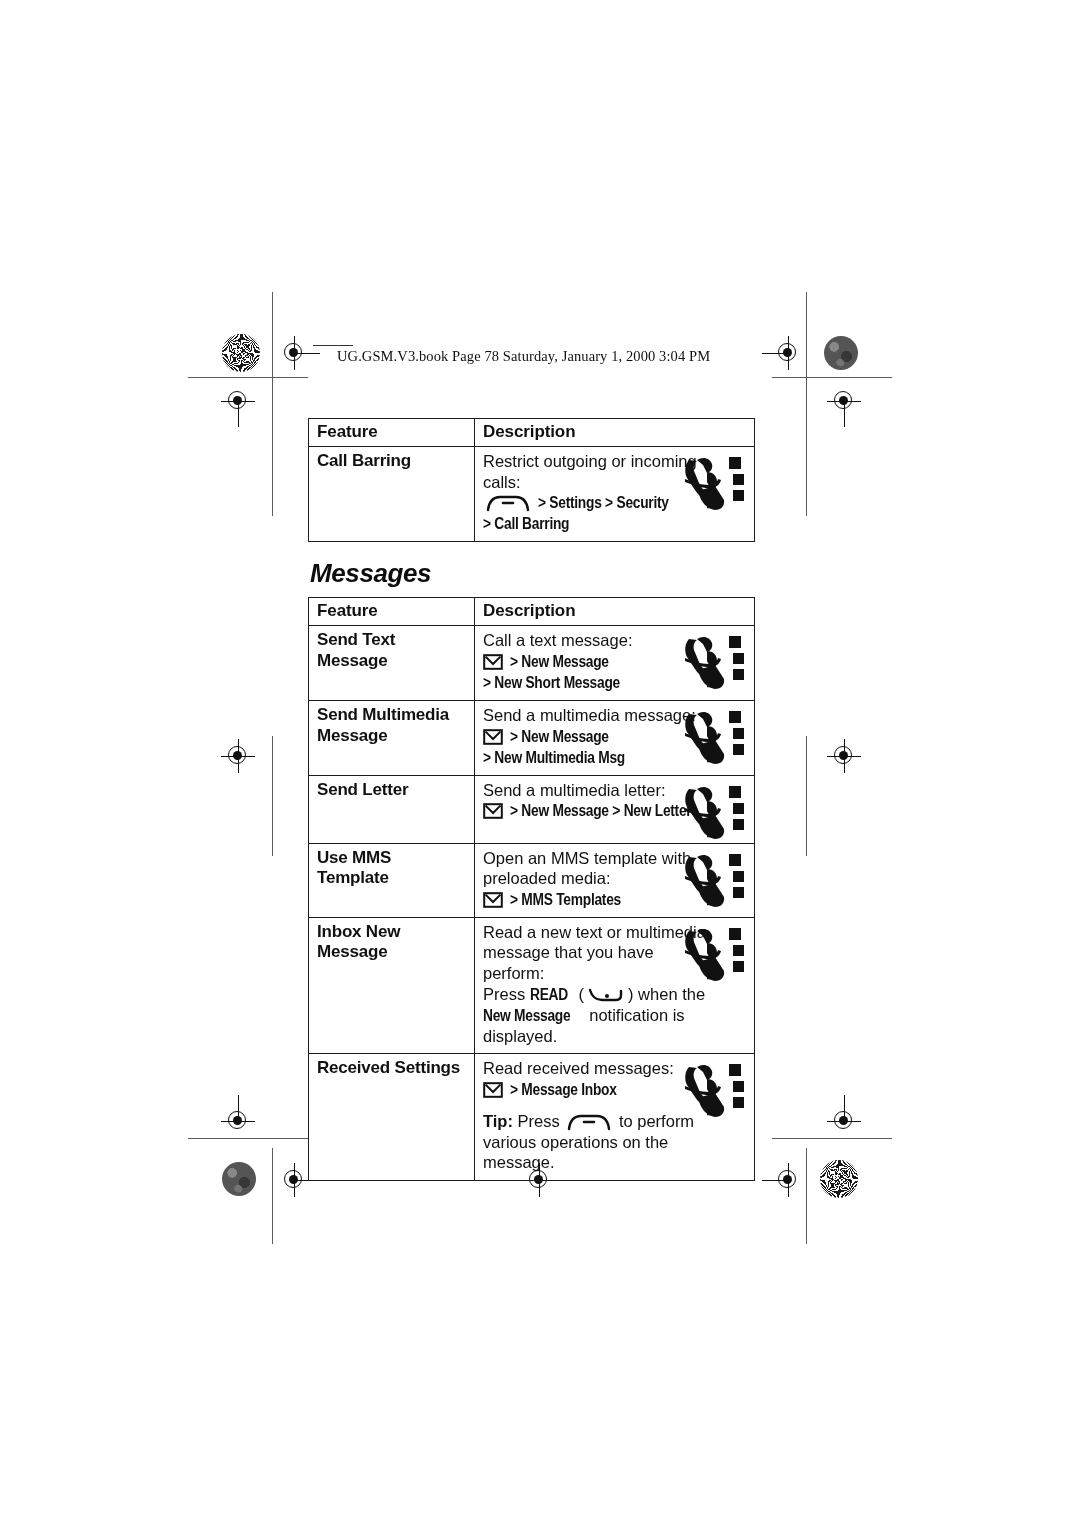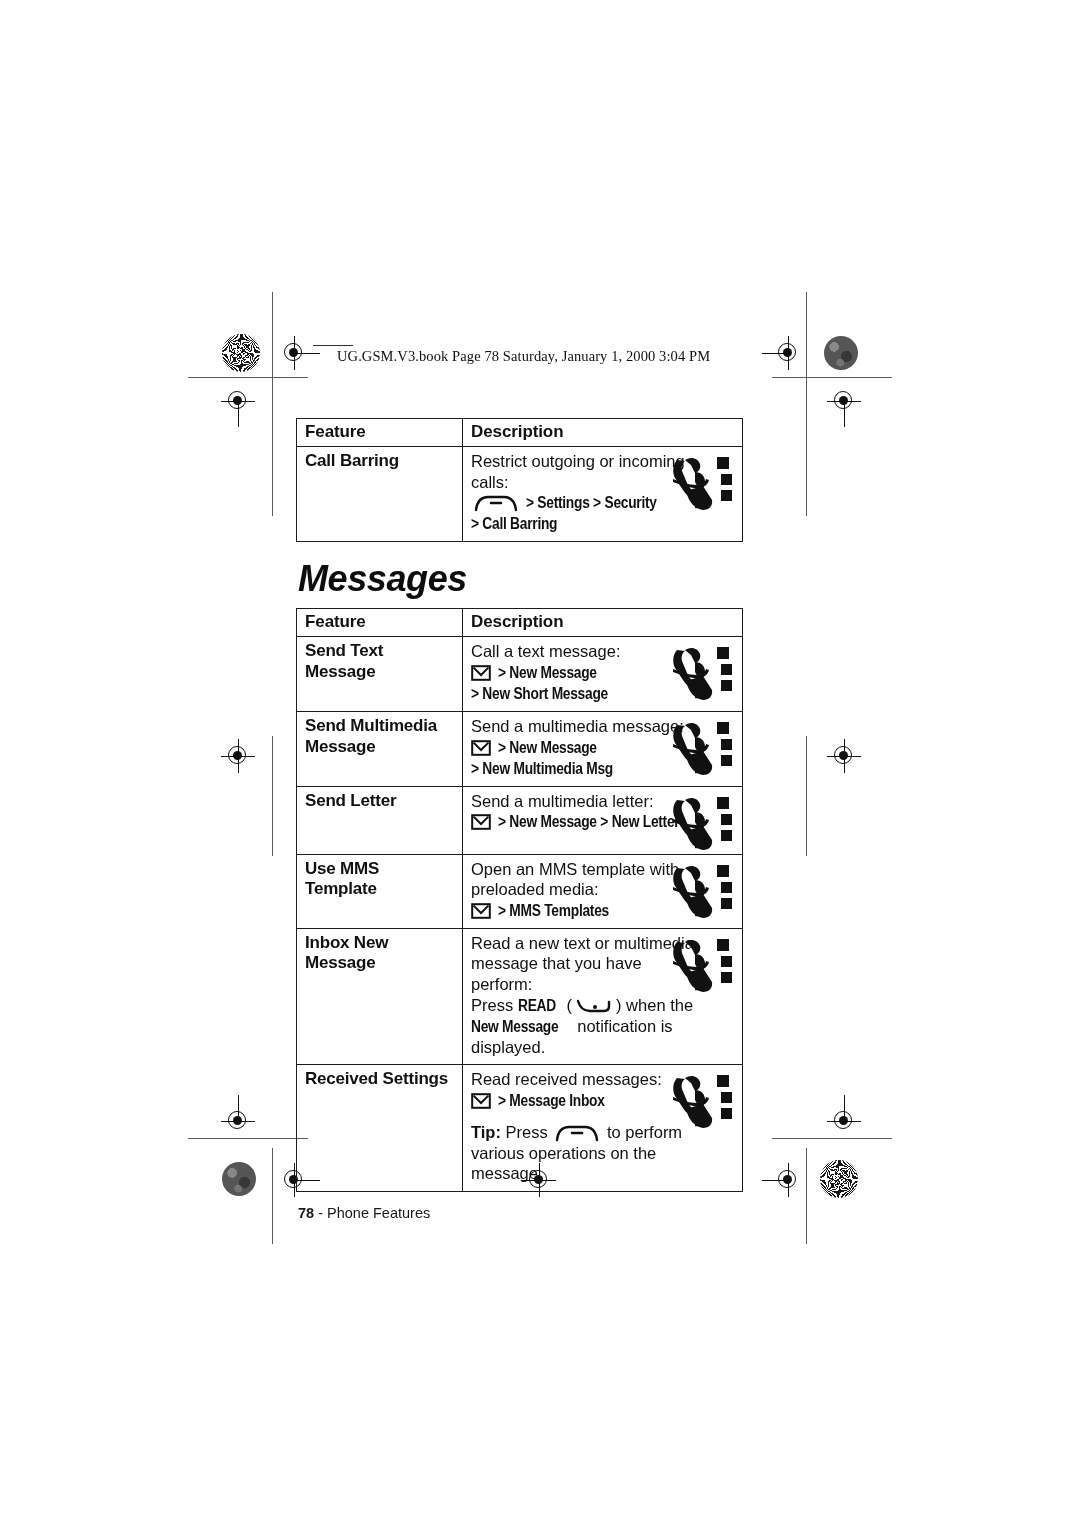--- a/index.html
+++ b/index.html
@@ -100,21 +100,21 @@
     left: 313px;
     top: 345px;
     width: 40px;
     height: 0;
     border-top: 1.1px solid #333;
   }
 
   
   .content {
     position: absolute;
-    left: 296px;
+    left: 308px;
     top: 418px;
     width: 446px;
   }
 
   
   table.feat {
     width: 446px;
     border-collapse: collapse;
     table-layout: fixed;
     border: 1.6px solid #1c1c1c;
@@ -187,21 +187,21 @@
     top: 5px;
     width: 72px;
     height: 66px;
   }
   .phoneicon svg { display: block; }
 
   
   h2.sec {
     margin: 0;
     padding: 16px 0 8px 2px;
-    font-size: 36px;
+    font-size: 26px;
     font-weight: bold;
     font-style: italic;
     letter-spacing: -0.4px;
     color: #0d0d0d;
   }
 
   
   .footer {
     margin-top: 13px;
     padding-left: 2px;
@@ -583,18 +583,15 @@
                   <rect x="56" y="38" width="11" height="11"></rect>
                 </g>
               </svg>
             </span>
           </td>
         </tr>
 
       </tbody>
     </table>
 
-    <div class="footer">
-      <span class="pgnum">78</span><span class="ftext"> - </span><span class="ftext">Phone Features</span>
-    </div>
 
   </div>
 </div>
 
 </body></html>

